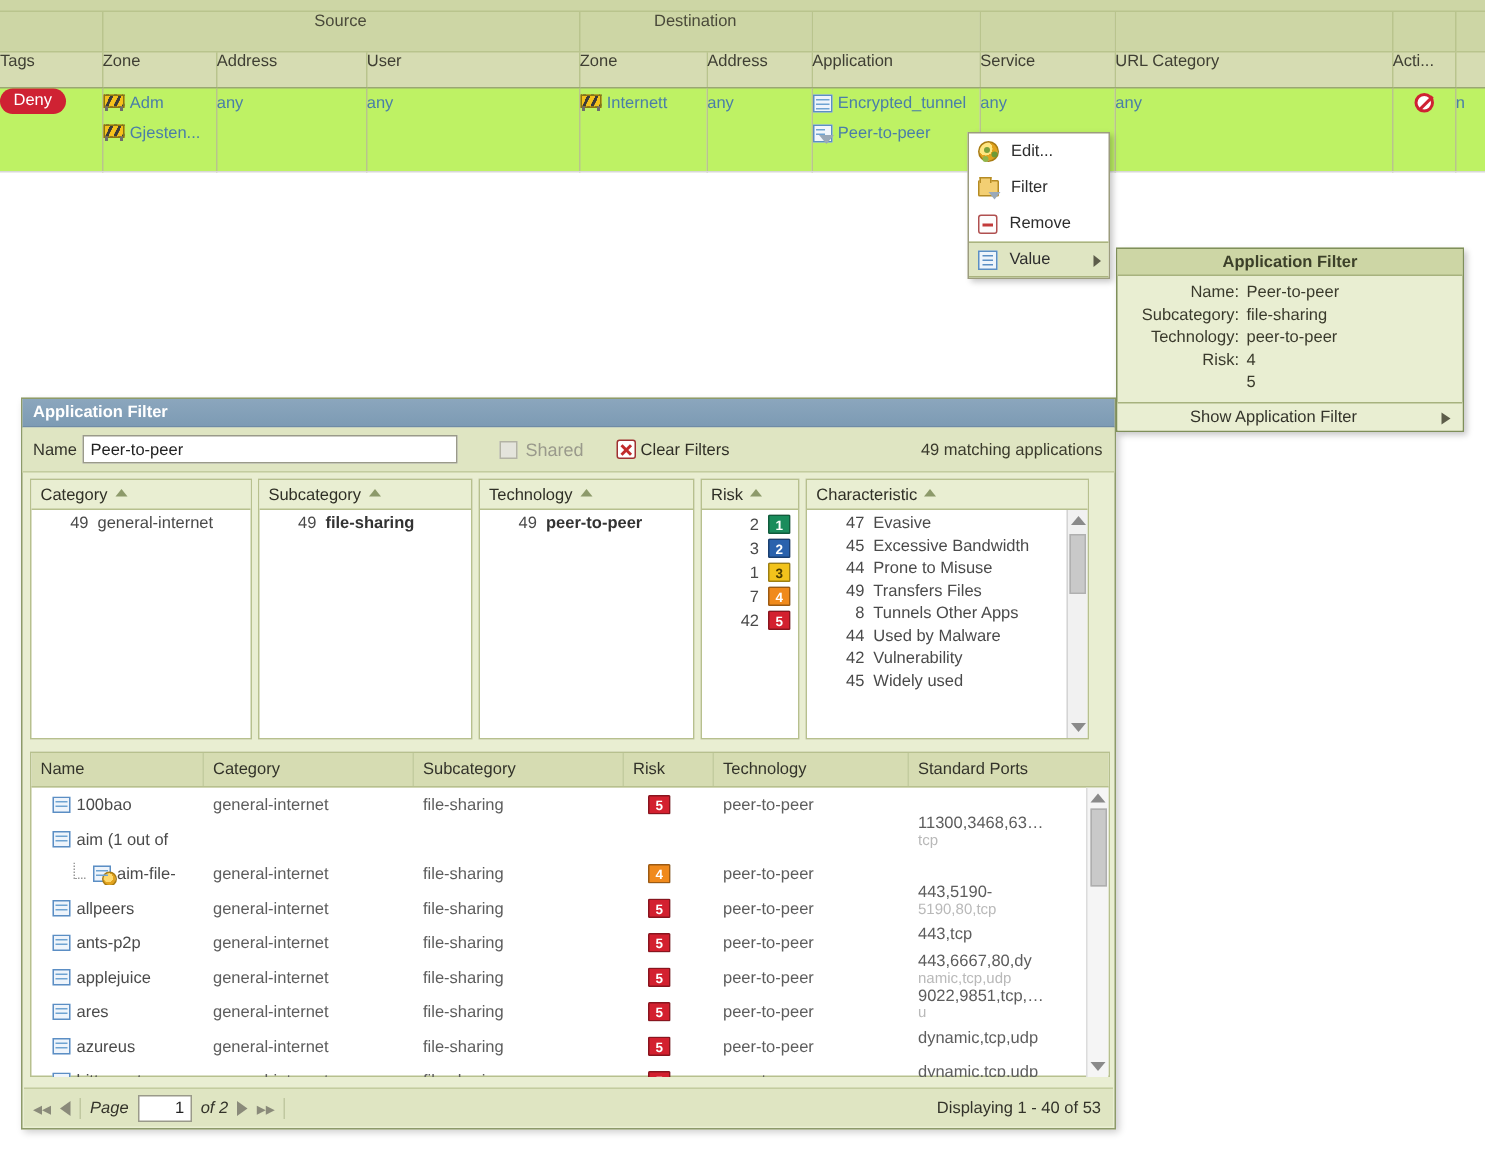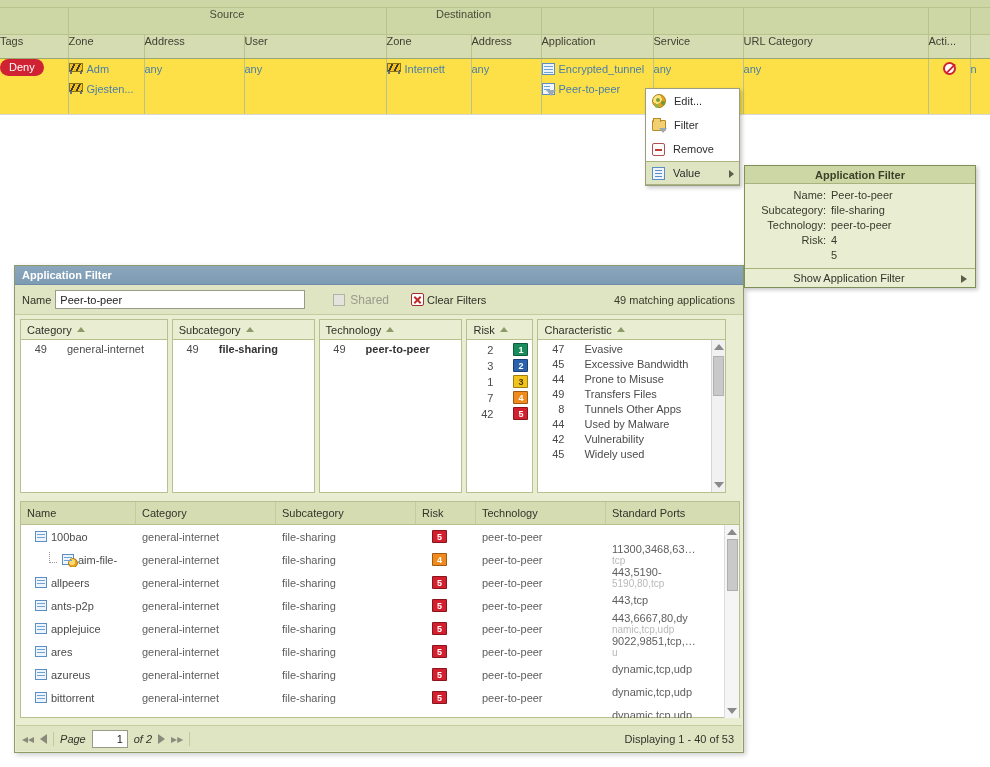--- a/index.html
+++ b/index.html
@@ -37,21 +37,21 @@
     background: #d6dcb2;
     height: 24px;
     color: #3f3f33;
     font-weight: normal;
     font-size: 11px;
     text-align: left;
     padding-left: 6px;
     border-bottom: 1px solid #9aa772;
   }
   .data-row td {
-    background: #fde047;
+    background: #bef264;
     height: 56px;
     padding: 6px 6px 0 6px;
     border-bottom: 1px solid #d8d8d8;
     font-size: 11px;
   }
   .cellline { display: flex; align-items: center; gap: 4px; height: 20px; }
   .link { color: #4a7ea8; }
 
   .tag-deny {
     display: inline-block;
@@ -263,22 +263,22 @@
     position: relative;
   }
   .fcol-head .sortarrow {
     display: inline-block; margin-left: 5px;
     width: 0; height: 0; vertical-align: 2px;
     border-left: 4px solid transparent; border-right: 4px solid transparent;
     border-bottom: 5px solid #8d9a6a;
   }
   .fcol-body { height: 152px; overflow: hidden; position: relative; }
   .fitem {
-    display: flex; gap: 20px; font-size: 11px; color: #4a4a4a;
-    padding: 3px 4px 0 4px; align-items: center;
+    display: flex; gap: 6px; font-size: 11px; color: #4a4a4a;
+    padding: 3px 4px 0 16px; align-items: center;
   }
   .fitem .cnt { width: 22px; text-align: right; flex: 0 0 22px; color: #4a4a4a; }
   .fitem .nm { color: #4a4a4a; }
   .fitem .nm.bold { font-weight: bold; color: #333; }
 
   .riskbadge {
     display: inline-block; min-width: 15px; height: 13px; line-height: 12px;
     text-align: center; color: #ffffff; font-size: 9px; font-weight: bold;
     border: 1px solid rgba(0,0,0,0.35); border-radius: 1px; padding: 0 2px;
   }
@@ -698,20 +698,26 @@
           <div class="gc risk" style="width:60px">
               <span class="riskbadge r5">5</span>
             </div>
           <div class="gc" style="width:130px">peer-to-peer</div>
           <div class="gc ports" style="width:118px">
             <div>11300,3468,63…</div>
             <div class="l2">tcp</div>
           </div>
         </div>
 
+        <div class="grow">
+          <div class="gc name" style="width:115px">
+            <span class="ico-grid"></span>
+            <span>aim (1 out of</span>
+          </div>
+        </div>
 
         <div class="grow">
           <div class="gc name child" style="width:115px">
             <span class="treeline"></span>
             <span class="ico-grid star"></span>
             <span>aim-file-</span>
           </div>
           <div class="gc" style="width:140px">general-internet</div>
           <div class="gc" style="width:140px">file-sharing</div>
           <div class="gc risk" style="width:60px">

